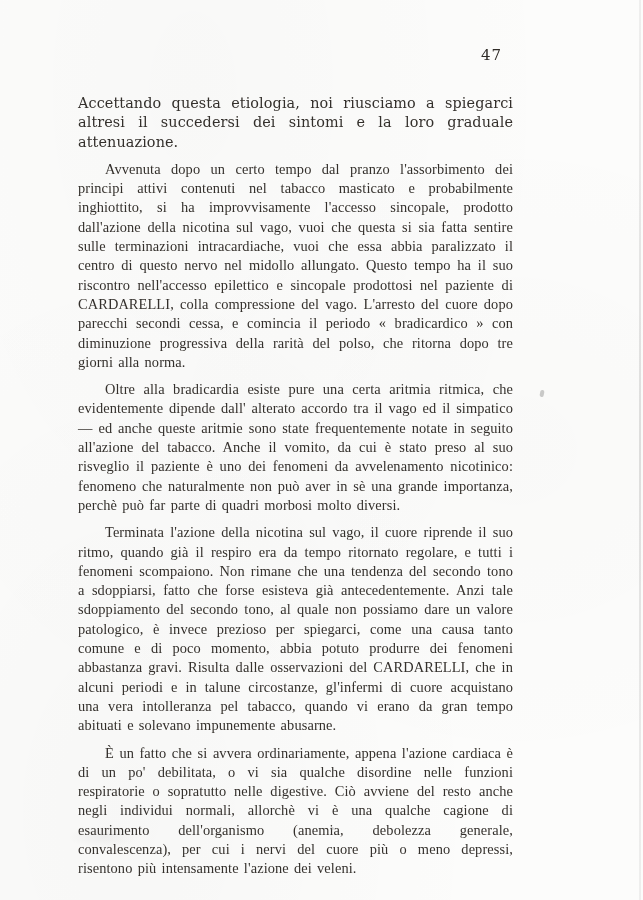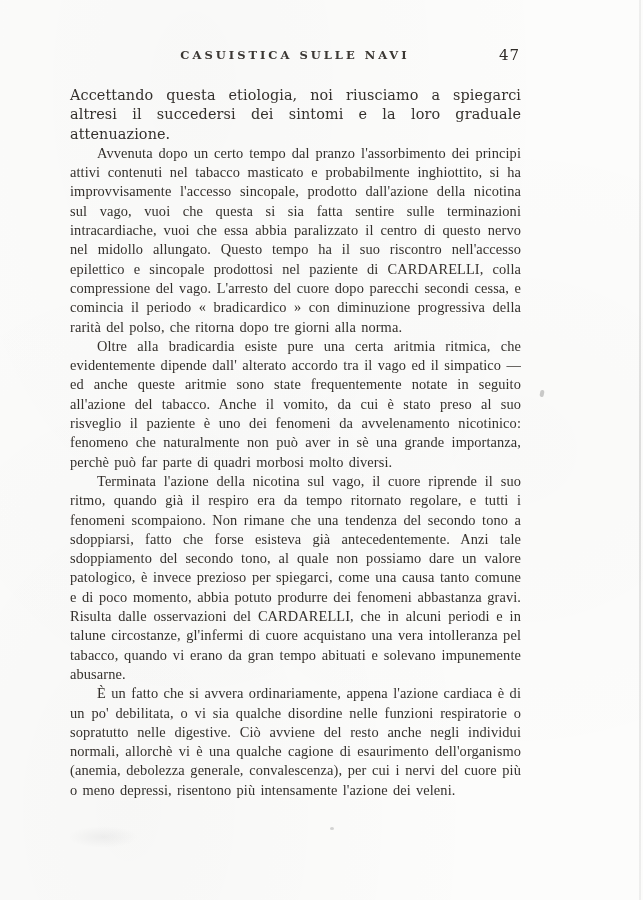--- a/index.html
+++ b/index.html
@@ -40,38 +40,38 @@
     display: block;
     text-align: center;
     font-size: 11.5px;
     font-weight: bold;
     letter-spacing: 3px;
     color: #3b3733;
   }
   .page-number {
     position: absolute;
     top: -2px;
-    right: 0;
+    right: 18px;
     font-size: 15px;
     letter-spacing: 1px;
     color: #2f2b27;
   }
   .text-block {
     position: absolute;
     top: 86px;
     left: 70px;
     width: 451px;
     font-size: 14.4px;
     line-height: 19.3px;
     text-align: justify;
     letter-spacing: 0.1px;
     word-spacing: 1.5px;
   }
   .text-block p {
-    margin: 0;
+    margin: 8px;
     padding: 0;
   }
   .text-block p.indent {
     text-indent: 27px;
     font-family: Liberation Serif, serif;
   }
   .scan-smudge-bottom {
     position: absolute;
     left: 68px;
     top: 826px;
@@ -98,21 +98,20 @@
     background: rgba(120,120,120,0.30);
     border-radius: 50%;
   }
 </style>
 </head>
 <body>
 
 <div class="page">
 
   <div class="running-head-row">
-    <span class="running-header">CASUISTICA SULLE NAVI</span>
     <span class="page-number">47</span>
   </div>
 
   <div class="text-block">
     <p class="no-indent">Accettando questa etiologia, noi riusciamo a spiegarci altresi il succedersi dei sintomi e la loro graduale attenuazione.</p>
     <p class="indent">Avvenuta dopo un certo tempo dal pranzo l'assorbimento dei principi attivi contenuti nel tabacco masticato e probabilmente inghiottito, si ha improvvisamente l'accesso sincopale, prodotto dall'azione della nicotina sul vago, vuoi che questa si sia fatta sentire sulle terminazioni intracardiache, vuoi che essa abbia paralizzato il centro di questo nervo nel midollo allungato. Questo tempo ha il suo riscontro nell'accesso epilettico e sincopale prodottosi nel paziente di CARDARELLI, colla compressione del vago. L'arresto del cuore dopo parecchi secondi cessa, e comincia il periodo « bradicardico » con diminuzione progressiva della rarità del polso, che ritorna dopo tre giorni alla norma.</p>
     <p class="indent">Oltre alla bradicardia esiste pure una certa aritmia ritmica, che evidentemente dipende dall' alterato accordo tra il vago ed il simpatico — ed anche queste aritmie sono state frequentemente notate in seguito all'azione del tabacco. Anche il vomito, da cui è stato preso al suo risveglio il paziente è uno dei fenomeni da avvelenamento nicotinico: fenomeno che naturalmente non può aver in sè una grande importanza, perchè può far parte di quadri morbosi molto diversi.</p>
     <p class="indent">Terminata l'azione della nicotina sul vago, il cuore riprende il suo ritmo, quando già il respiro era da tempo ritornato regolare, e tutti i fenomeni scompaiono. Non rimane che una tendenza del secondo tono a sdoppiarsi, fatto che forse esisteva già antecedentemente. Anzi tale sdoppiamento del secondo tono, al quale non possiamo dare un valore patologico, è invece prezioso per spiegarci, come una causa tanto comune e di poco momento, abbia potuto produrre dei fenomeni abbastanza gravi. Risulta dalle osservazioni del CARDARELLI, che in alcuni periodi e in talune circostanze, gl'infermi di cuore acquistano una vera intolleranza pel tabacco, quando vi erano da gran tempo abituati e solevano impunemente abusarne.</p>
     <p class="indent">È un fatto che si avvera ordinariamente, appena l'azione cardiaca è di un po' debilitata, o vi sia qualche disordine nelle funzioni respiratorie o sopratutto nelle digestive. Ciò avviene del resto anche negli individui normali, allorchè vi è una qualche cagione di esaurimento dell'organismo (anemia, debolezza generale, convalescenza), per cui i nervi del cuore più o meno depressi, risentono più intensamente l'azione dei veleni.</p>
 

